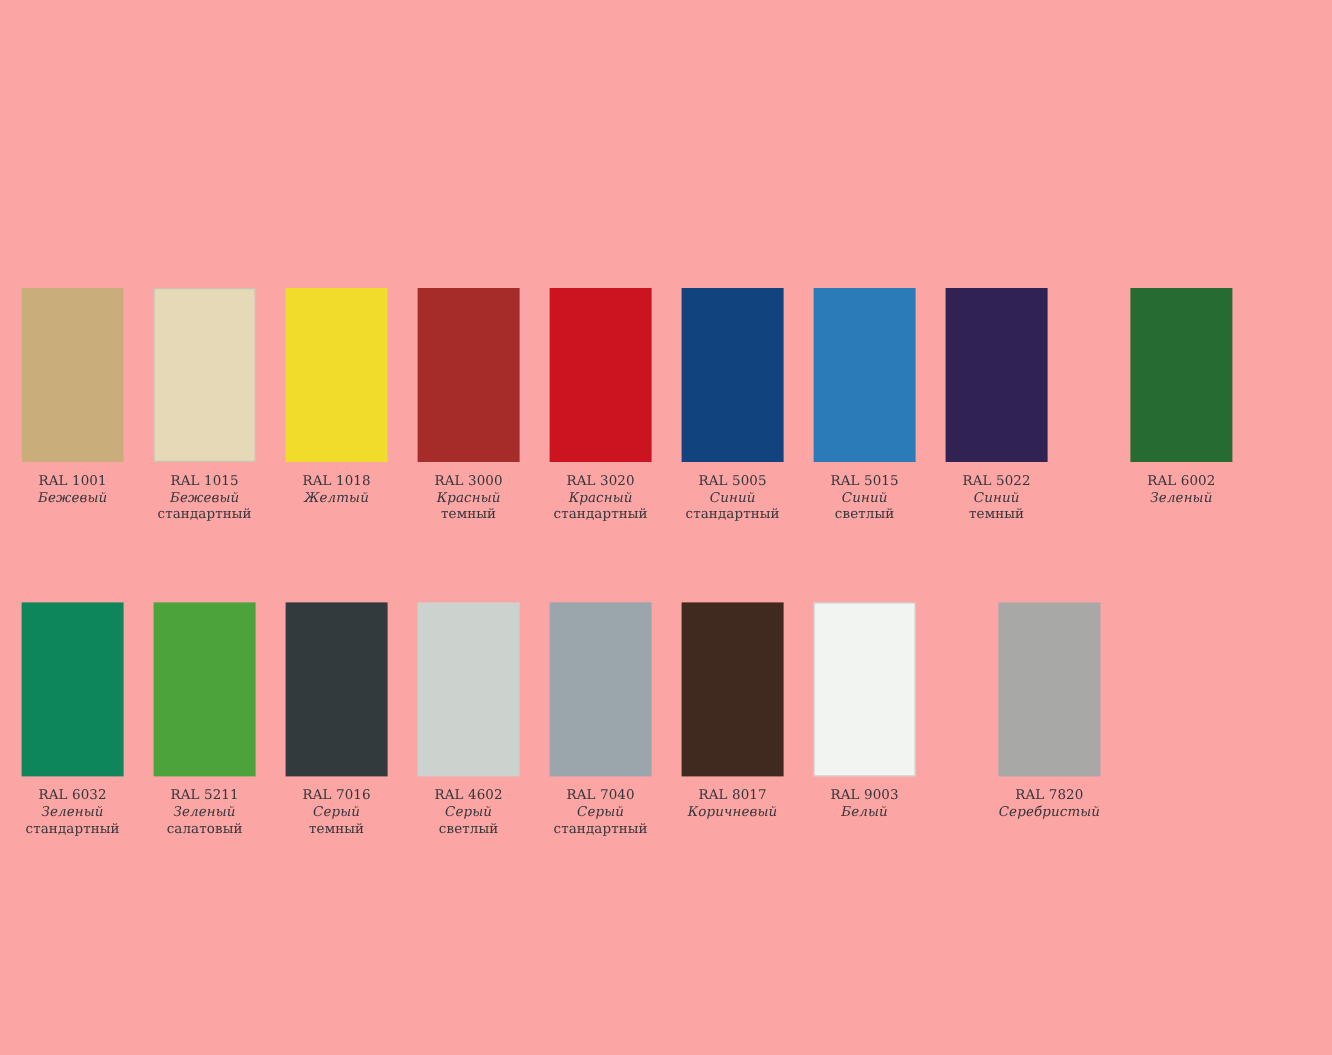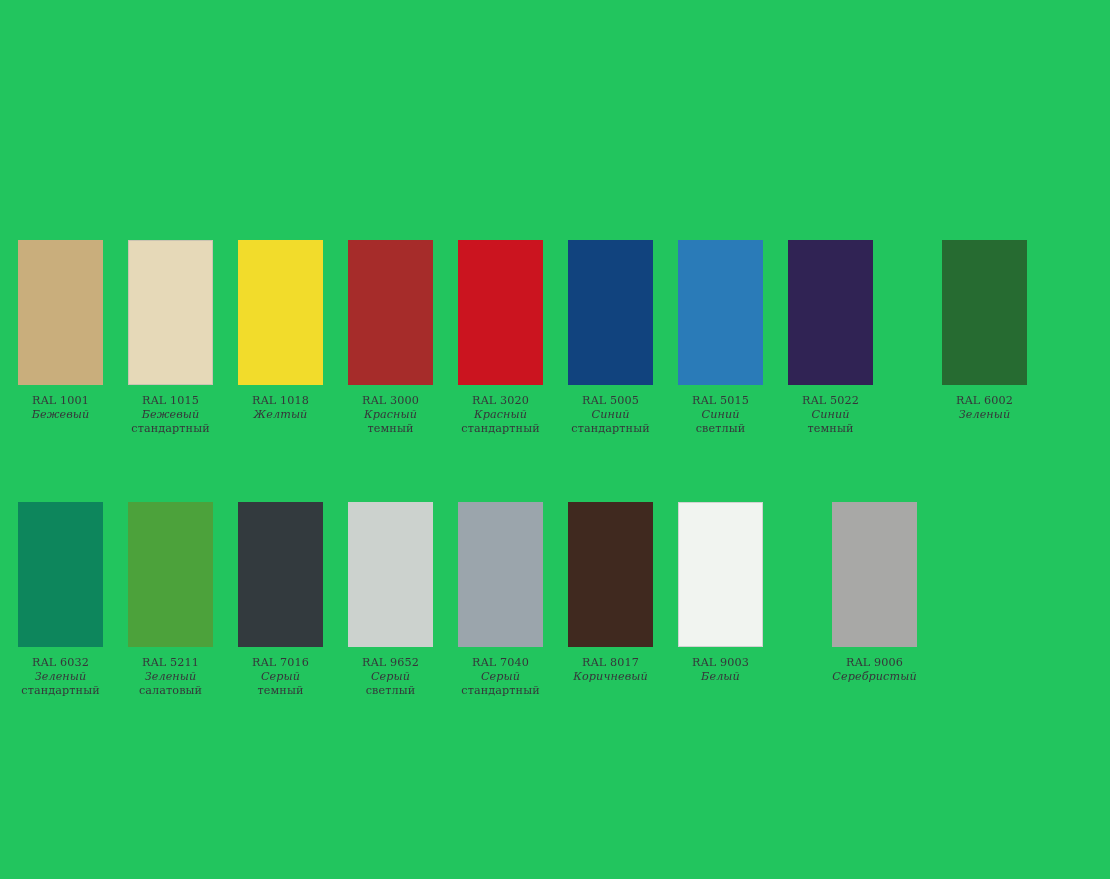--- a/index.html
+++ b/index.html
@@ -11,21 +11,21 @@
   body {
     width: 1110px;
     height: 879px;
     overflow: hidden;
     font-family: "DejaVu Sans", "Liberation Sans", sans-serif;
   }
   #palette-sheet {
     position: relative;
     width: 1110px;
     height: 879px;
-    background: #22c55e;
+    background: #fca5a5;
   }
   .swatch-grid {
     position: absolute;
     left: 18px;
     top: 240px;
     width: 1075px;
   }
   .swatch-row {
     display: flex;
     flex-direction: row;
@@ -225,21 +225,21 @@
           <div class="swatch-chip" style="background-color: rgb(51, 58, 62);"></div>
           <div class="swatch-caption">
             <span class="caption-code">RAL 7016</span>
             <span class="caption-name">Серый</span>
             <span class="caption-qualifier">темный</span>
           </div>
         </div>
         <div class="swatch-cell">
           <div class="swatch-chip" style="background-color: rgb(204, 210, 206);"></div>
           <div class="swatch-caption">
-            <span class="caption-code">RAL 9652</span>
+            <span class="caption-code">RAL 4602</span>
             <span class="caption-name">Серый</span>
             <span class="caption-qualifier">светлый</span>
           </div>
         </div>
         <div class="swatch-cell">
           <div class="swatch-chip" style="background-color: rgb(155, 165, 172);"></div>
           <div class="swatch-caption">
             <span class="caption-code">RAL 7040</span>
             <span class="caption-name">Серый</span>
             <span class="caption-qualifier">стандартный</span>
@@ -255,19 +255,19 @@
         <div class="swatch-cell">
           <div class="swatch-chip hairline" style="background-color: rgb(241, 244, 240);"></div>
           <div class="swatch-caption">
             <span class="caption-code">RAL 9003</span>
             <span class="caption-name">Белый</span>
           </div>
         </div>
         <div class="swatch-cell">
           <div class="swatch-chip" style="background-color: rgb(168, 168, 166);"></div>
           <div class="swatch-caption">
-            <span class="caption-code">RAL 9006</span>
+            <span class="caption-code">RAL 7820</span>
             <span class="caption-name">Серебристый</span>
           </div>
         </div>
       </div>
     </div>
 </div>
 
 </body></html>

